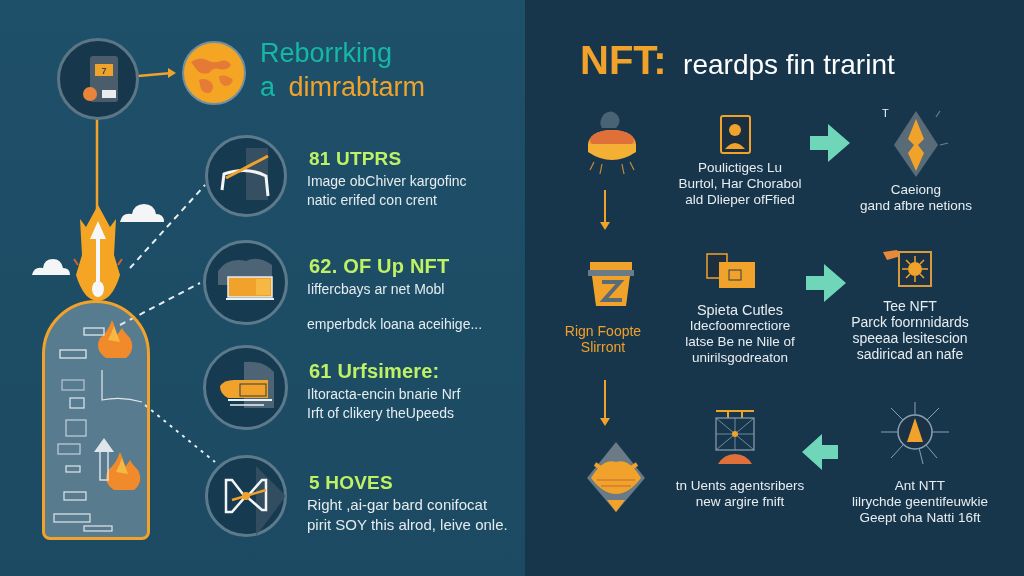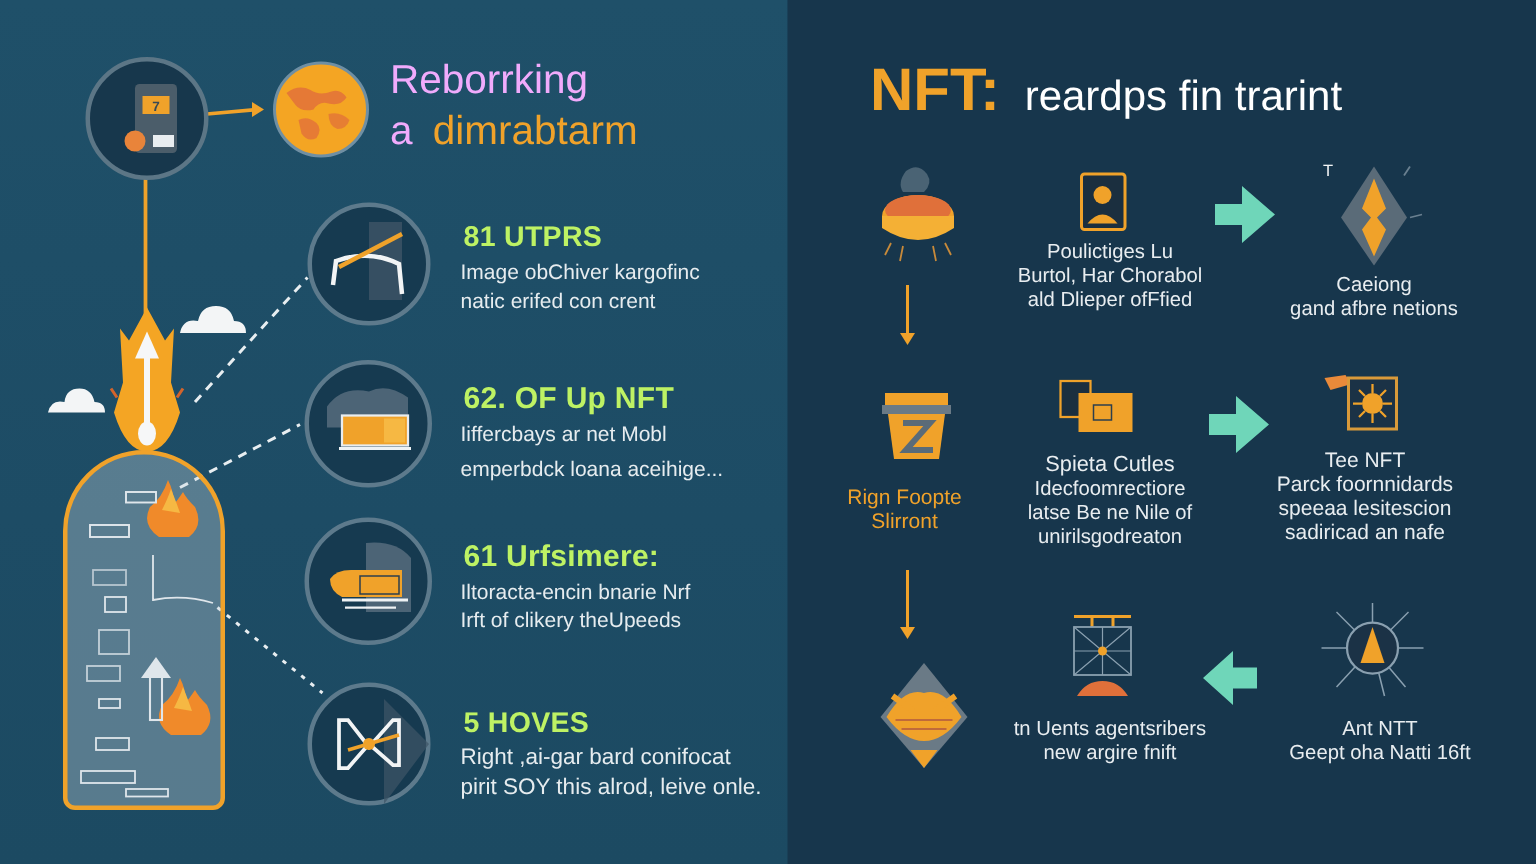--- a/index.html
+++ b/index.html
@@ -1,20 +1,20 @@
 <!DOCTYPE html>
 <html><head>
 <meta charset="utf-8">
 <style>
   html, body { margin:0; padding:0; }
   body { width:1024px; height:576px; overflow:hidden; position:relative; font-family:"Liberation Sans", sans-serif; background:#1c4a63; }
   .left-panel { position:absolute; left:0; top:0; width:525px; height:576px; background:linear-gradient(180deg,#1f5069 0%,#1d4c65 60%,#1c4a62 100%); }
   .right-panel { position:absolute; left:525px; top:0; width:499px; height:576px; background:#17364c; }
   .abs { position:absolute; }
-  .title-white { color:#f0abfc; }
+  .title-white { color:#14b8a6; }
   .title-orange { color:#f0a22a; }
   .circ { position:absolute; border-radius:50%; background:#163a50; border:3px solid #5d7a8c; box-sizing:border-box; }
   .step-head { position:absolute; color:#bef264; font-weight:bold; font-size:19px; letter-spacing:0.2px; }
   .step-body { position:absolute; color:#e6ecef; font-size:14px; line-height:20px; }
   .node-text { position:absolute; color:#e8edf0; font-size:13.5px; line-height:16px; text-align:center; }
   .node-title { font-weight:normal; font-size:14.5px; }
   svg { position:absolute; overflow:visible; }
 </style>
 </head>
 <body>
@@ -127,21 +127,21 @@
     <circle cx="30" cy="30" r="4" fill="#f0a22a"></circle>
   </svg>
 </div>
 
 <div class="step-head" style="left:309px;top:148px;">81 UTPRS</div>
 <div class="step-body" style="left:307px;top:171px;">Image obChiver kargofinc</div>
 <div class="step-body" style="left:307px;top:190px;">natic erifed con crent</div>
 
 <div class="step-head" style="left:309px;top:255px;font-size:20px;">62. OF Up NFT</div>
 <div class="step-body" style="left:307px;top:279px;">Iiffercbays ar net Mobl</div>
-<div class="step-body" style="left:307px;top:302px;">emperbdck loana aceihige...</div>
+<div class="step-body" style="left:307px;top:314px;">emperbdck loana aceihige...</div>
 
 <div class="step-head" style="left:309px;top:360px;font-size:20px;">61 Urfsimere:</div>
 <div class="step-body" style="left:307px;top:384px;">Iltoracta-encin bnarie Nrf</div>
 <div class="step-body" style="left:307px;top:403px;">Irft of clikery theUpeeds</div>
 
 <div class="step-head" style="left:309px;top:472px;">5 HOVES</div>
 <div class="step-body" style="left:307px;top:495px;font-size:15px;">Right ,ai-gar bard conifocat</div>
 <div class="step-body" style="left:307px;top:515px;font-size:15px;">pirit SOY this alrod, leive onle.</div>
 
 <div class="abs" style="left:580px;top:38px;">
@@ -266,14 +266,15 @@
     <line x1="40" y1="32" x2="16" y2="58"></line>
     <line x1="40" y1="32" x2="6" y2="32"></line>
     <line x1="40" y1="32" x2="16" y2="8"></line>
     <line x1="40" y1="32" x2="48" y2="64"></line>
   </g>
   <circle cx="40" cy="32" r="17" fill="#1b3246" stroke="#8aa0b0" stroke-width="1.5"></circle>
   <polygon points="40,18 48,42 32,42" fill="#f0a22a"></polygon>
 </svg>
 <div class="node-text" style="left:840px;top:478px;width:160px;">
   <div>Ant NTT</div>
+  <div>lilrychde geentifeuwkie</div>
   <div>Geept oha Natti 16ft</div>
 </div>
 
 </body></html>

